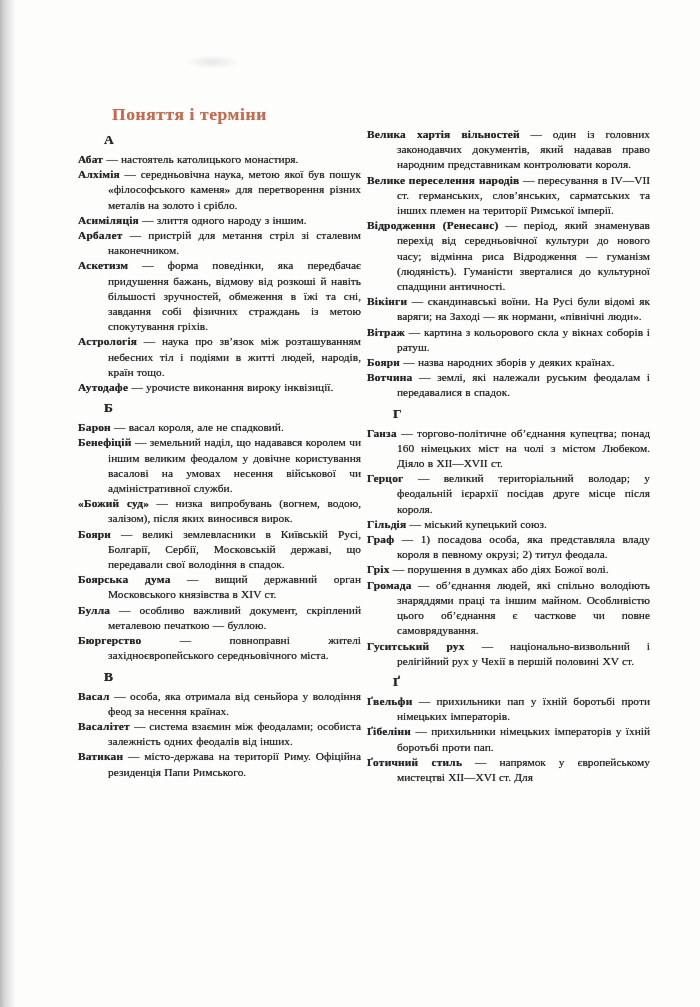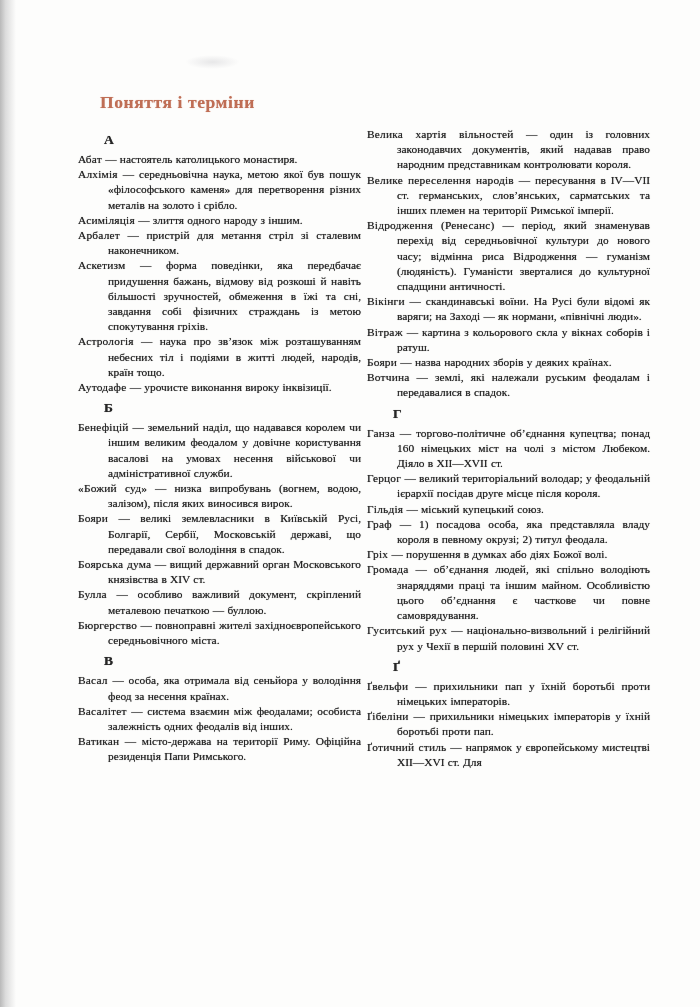--- a/index.html
+++ b/index.html
@@ -29,21 +29,21 @@
     position: absolute;
     left: 185px; top: 55px;
     width: 55px; height: 14px;
     background: radial-gradient(ellipse at center, rgba(190,190,195,0.35), rgba(255,255,255,0) 70%);
     pointer-events: none;
   }
   .title {
     position: absolute;
     left: 96px;
     top: 88px;
-    margin: 4px;
+    margin: 16px;
     font-size: 17.5px;
     font-weight: bold;
     letter-spacing: 0.6px;
     color: var(--accent, #bf6e55);
     text-shadow: 0 0 0.8px rgba(191,110,85,0.7);
   }
   .columns {
     position: absolute;
     left: 78px;
     top: 127px;
@@ -59,21 +59,21 @@
     margin: 0;
     font-size: 11.4px;
     line-height: 15.2px;
     text-align: justify;
     padding-left: 30px;
     text-indent: -30px;
     text-shadow: 0 0 0.7px rgba(30,30,30,0.75);
     word-spacing: 0.4px;
   }
   .entry .term {
-    font-weight: normal;
+    font-weight: bold;
     letter-spacing: 0.2px;
   }
   .letter {
     font-weight: bold;
     font-size: 13.5px;
     padding-left: 26px;
     margin: 5px 0 4px 0;
     text-shadow: 0 0 0.7px rgba(30,30,30,0.75);
   }
 </style>
@@ -88,20 +88,21 @@
     <div class="col" id="col-left">
         <div class="letter">А</div>
         <p class="entry"><span class="term">Абат</span><span> — настоятель католицького монастиря.</span></p>
         <p class="entry"><span class="term">Алхімія</span><span> — середньовічна наука, метою якої був пошук «філософського каменя» для перетворення різних металів на золото і срібло.</span></p>
         <p class="entry"><span class="term">Асиміляція</span><span> — злиття одного народу з іншим.</span></p>
         <p class="entry"><span class="term">Арбалет</span><span> — пристрій для метання стріл зі сталевим наконечником.</span></p>
         <p class="entry"><span class="term">Аскетизм</span><span> — форма поведінки, яка передбачає придушення бажань, відмову від розкоші й навіть більшості зручностей, обмеження в їжі та сні, завдання собі фізичних страждань із метою спокутування гріхів.</span></p>
         <p class="entry"><span class="term">Астрологія</span><span> — наука про зв’язок між розташуванням небесних тіл і подіями в житті людей, народів, країн тощо.</span></p>
         <p class="entry"><span class="term">Аутодафе</span><span> — урочисте виконання вироку інквізиції.</span></p>
         <div class="letter">Б</div>
+        <p class="entry"><span class="term">Барон</span><span> — васал короля, але не спадковий.</span></p>
         <p class="entry"><span class="term">Бенефіцій</span><span> — земельний наділ, що надавався королем чи іншим великим феодалом у довічне користування васалові на умовах несення військової чи адміністративної служби.</span></p>
         <p class="entry"><span class="term">«Божий суд»</span><span> — низка випробувань (вогнем, водою, залізом), після яких виносився вирок.</span></p>
         <p class="entry"><span class="term">Бояри</span><span> — великі землевласники в Київській Русі, Болгарії, Сербії, Московській державі, що передавали свої володіння в спадок.</span></p>
         <p class="entry"><span class="term">Боярська дума</span><span> — вищий державний орган Московського князівства в XIV ст.</span></p>
         <p class="entry"><span class="term">Булла</span><span> — особливо важливий документ, скріплений металевою печаткою — буллою.</span></p>
         <p class="entry"><span class="term">Бюргерство</span><span> — повноправні жителі західноєвропейського середньовічного міста.</span></p>
         <div class="letter">В</div>
         <p class="entry"><span class="term">Васал</span><span> — особа, яка отримала від сеньйора у володіння феод за несення країнах.</span></p>
         <p class="entry"><span class="term">Васалітет</span><span> — система взаємин між феодалами; особиста залежність одних феодалів від інших.</span></p>
         <p class="entry"><span class="term">Ватикан</span><span> — місто-держава на території Риму. Офіційна резиденція Папи Римського.</span></p>

